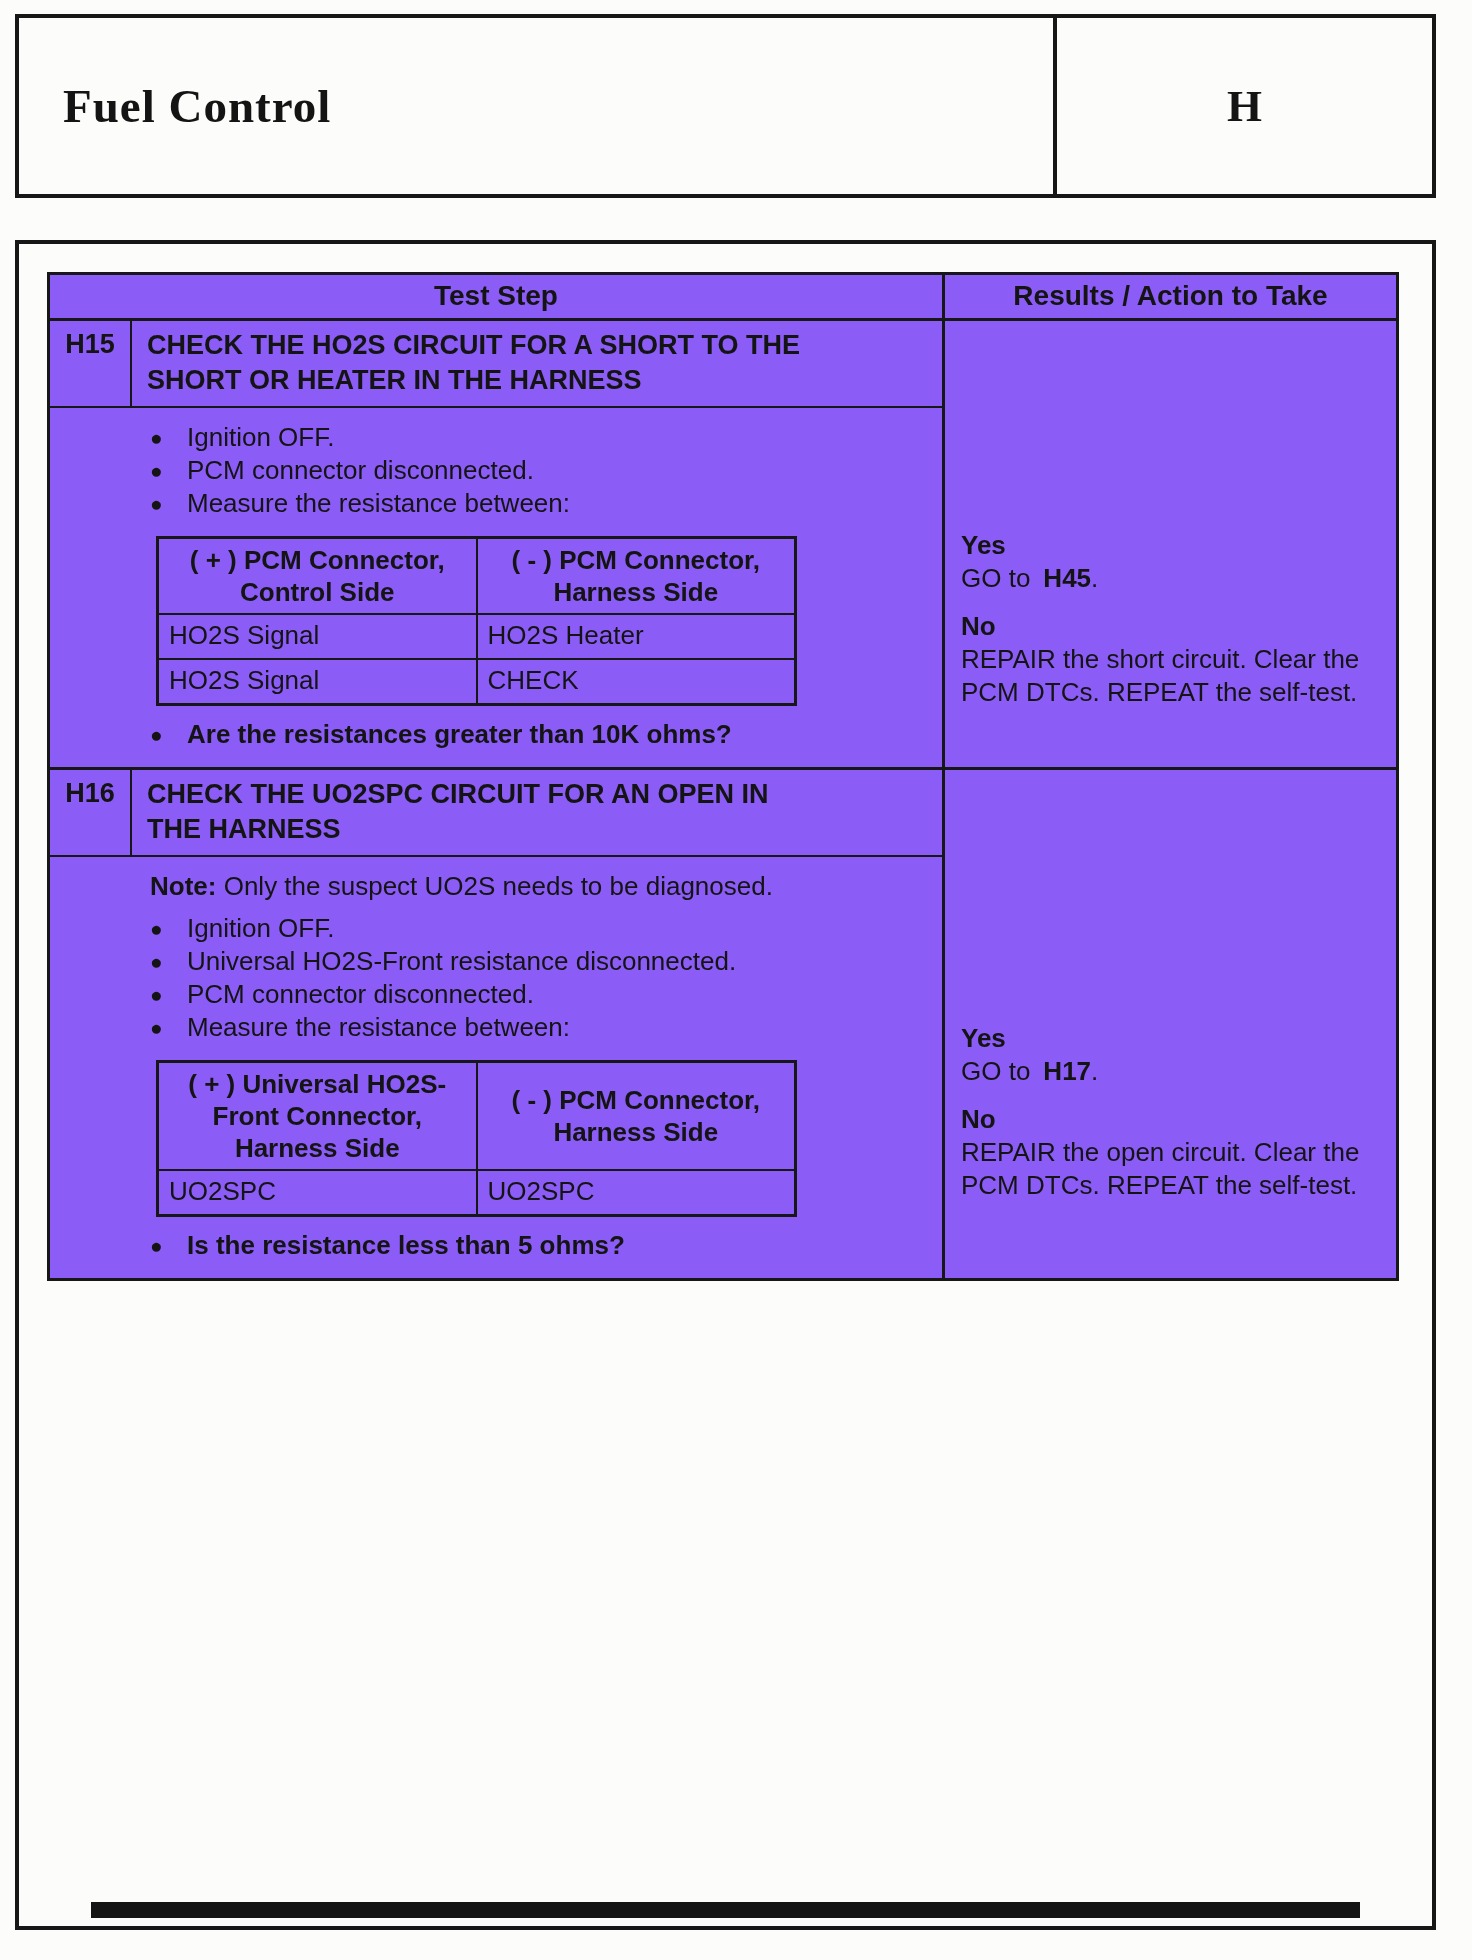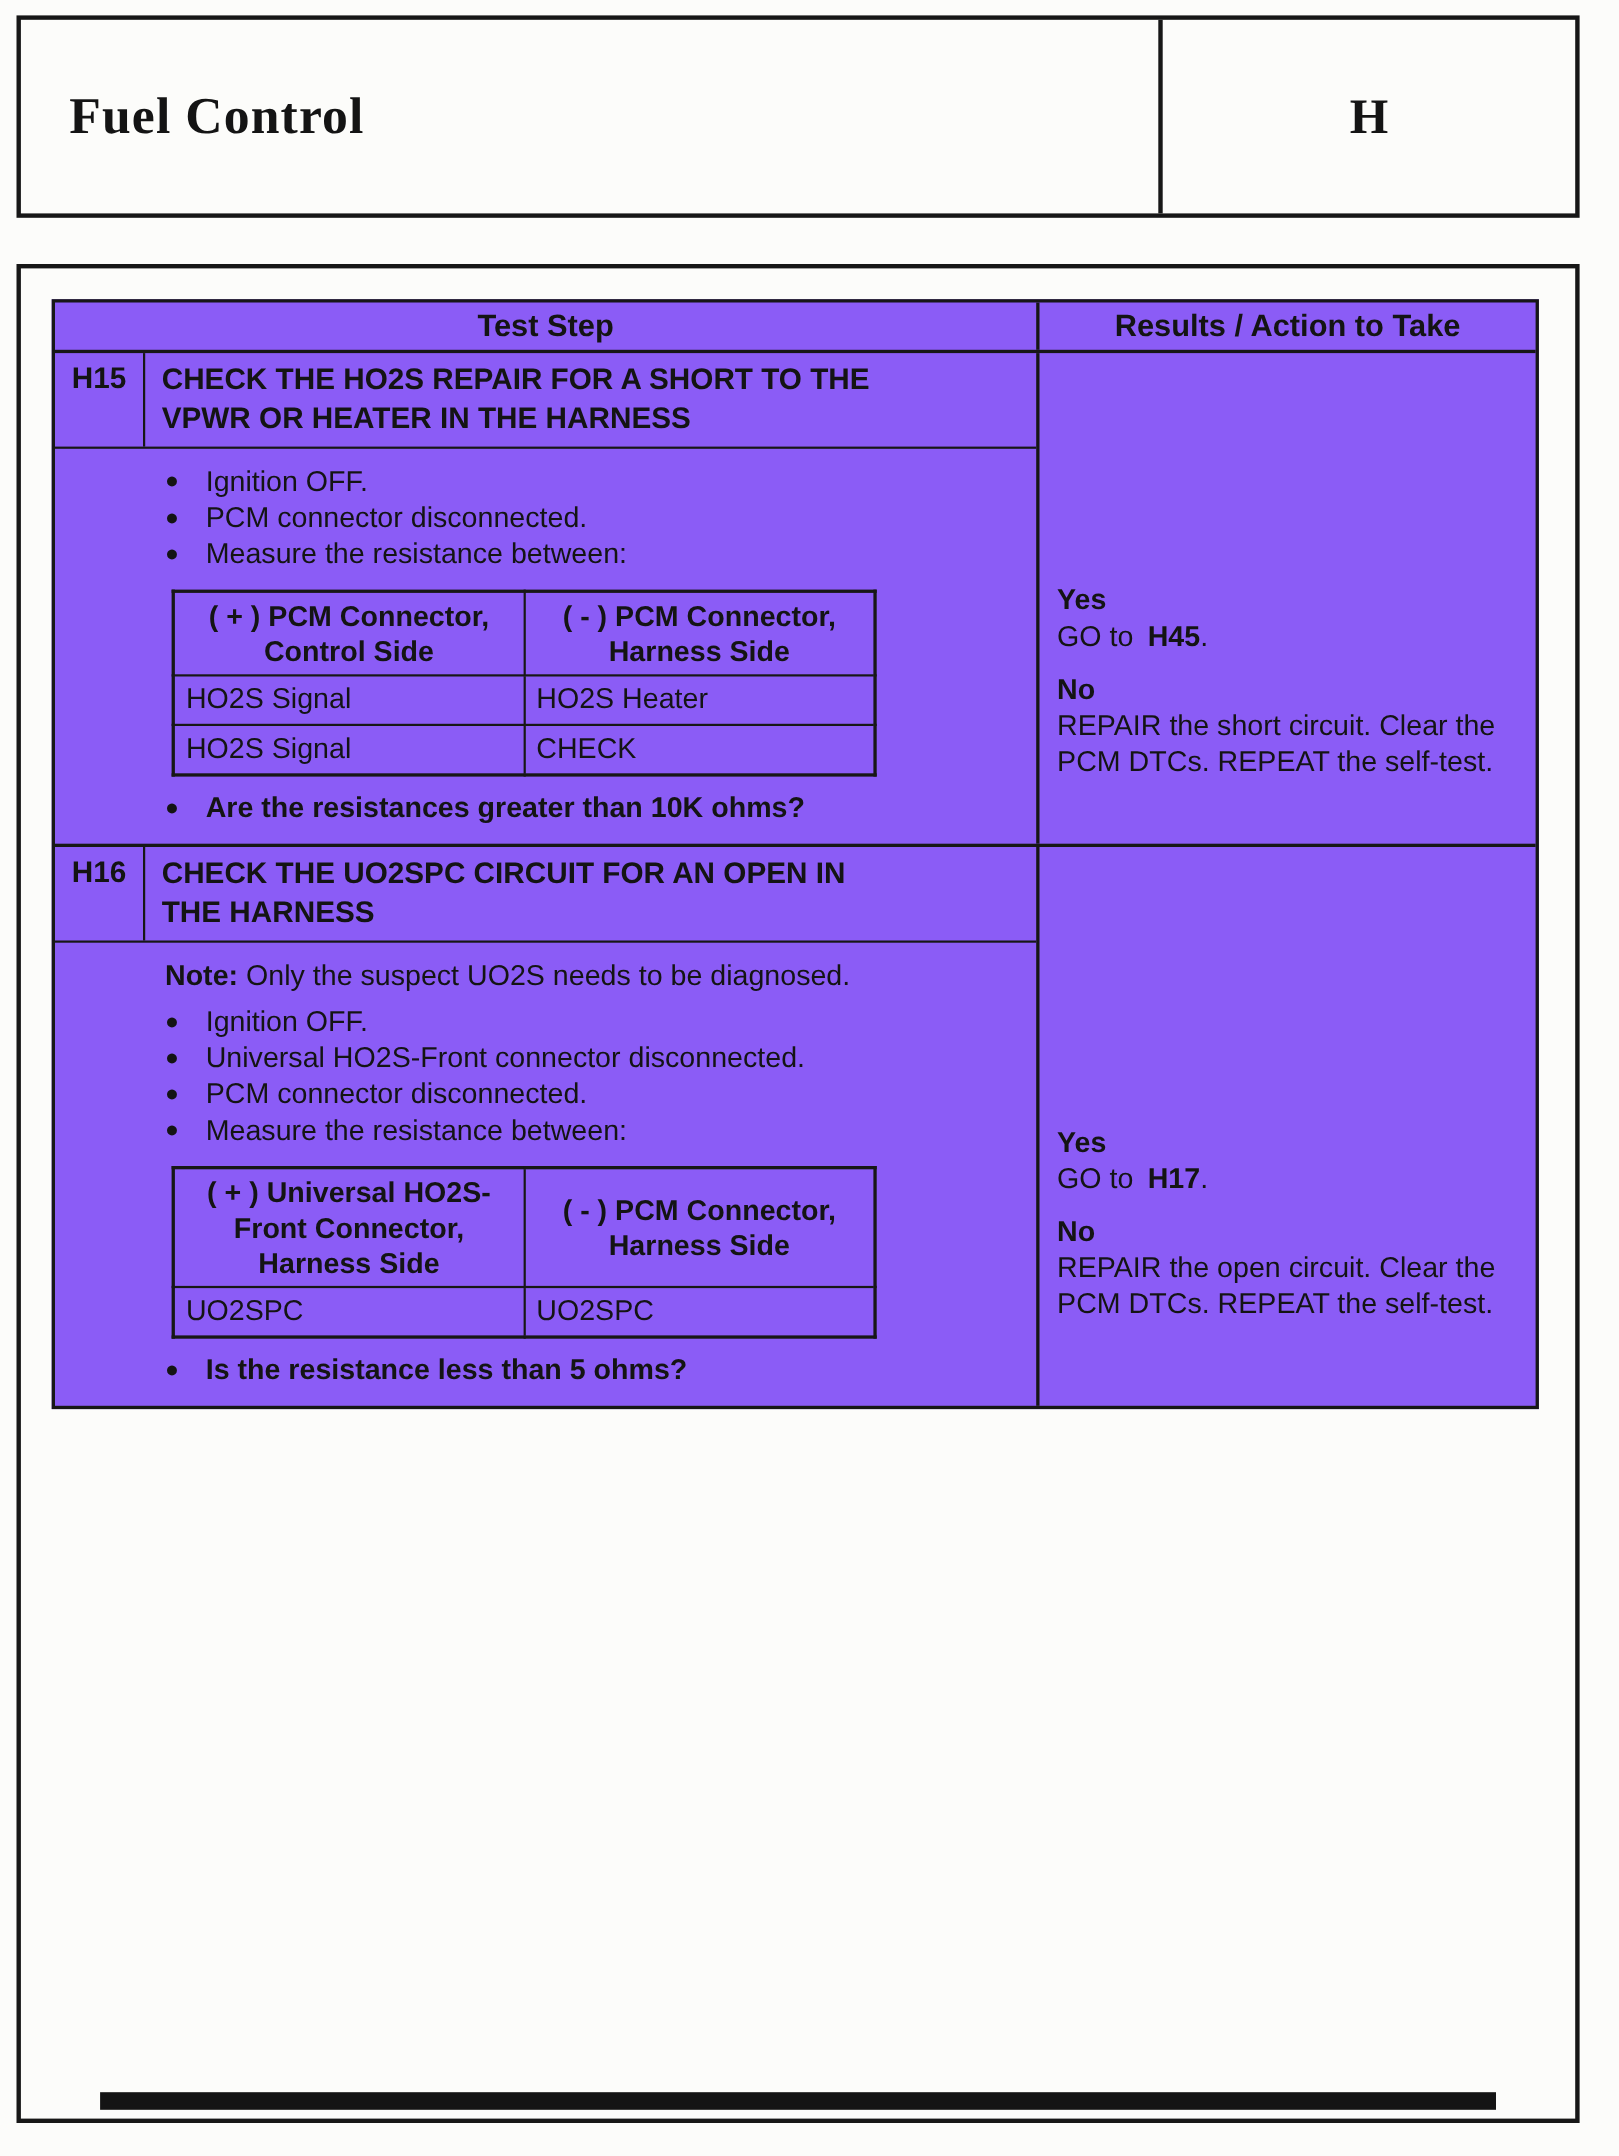--- a/index.html
+++ b/index.html
@@ -138,21 +138,21 @@
       <div class="head-row">
         <div class="head-test">Test Step</div>
         <div class="head-results">Results / Action to Take</div>
       </div>
 
       <div class="step-row">
         <div class="step-left">
           <div class="title-row">
             <div class="step-id">H15</div>
             <div class="step-title">
-              <span class="step-title-inner">CHECK THE HO2S REPAIR FOR A SHORT TO THE VPWR OR HEATER IN THE HARNESS</span>
+              <span class="step-title-inner">CHECK THE HO2S CIRCUIT FOR A SHORT TO THE SHORT OR HEATER IN THE HARNESS</span>
             </div>
           </div>
           <div class="step-body">
             <div class="bullet-line">
               <span class="bullet-dot">●</span>
               <span>Ignition OFF.</span>
             </div>
             <div class="bullet-line">
               <span class="bullet-dot">●</span>
               <span>PCM connector disconnected.</span>
@@ -208,21 +208,21 @@
             <div class="note-line">
               <span class="note-label">Note:</span>
               <span>Only the suspect UO2S needs to be diagnosed.</span>
             </div>
             <div class="bullet-line">
               <span class="bullet-dot">●</span>
               <span>Ignition OFF.</span>
             </div>
             <div class="bullet-line">
               <span class="bullet-dot">●</span>
-              <span>Universal HO2S-Front connector disconnected.</span>
+              <span>Universal HO2S-Front resistance disconnected.</span>
             </div>
             <div class="bullet-line">
               <span class="bullet-dot">●</span>
               <span>PCM connector disconnected.</span>
             </div>
             <div class="bullet-line">
               <span class="bullet-dot">●</span>
               <span>Measure the resistance between:</span>
             </div>
 

